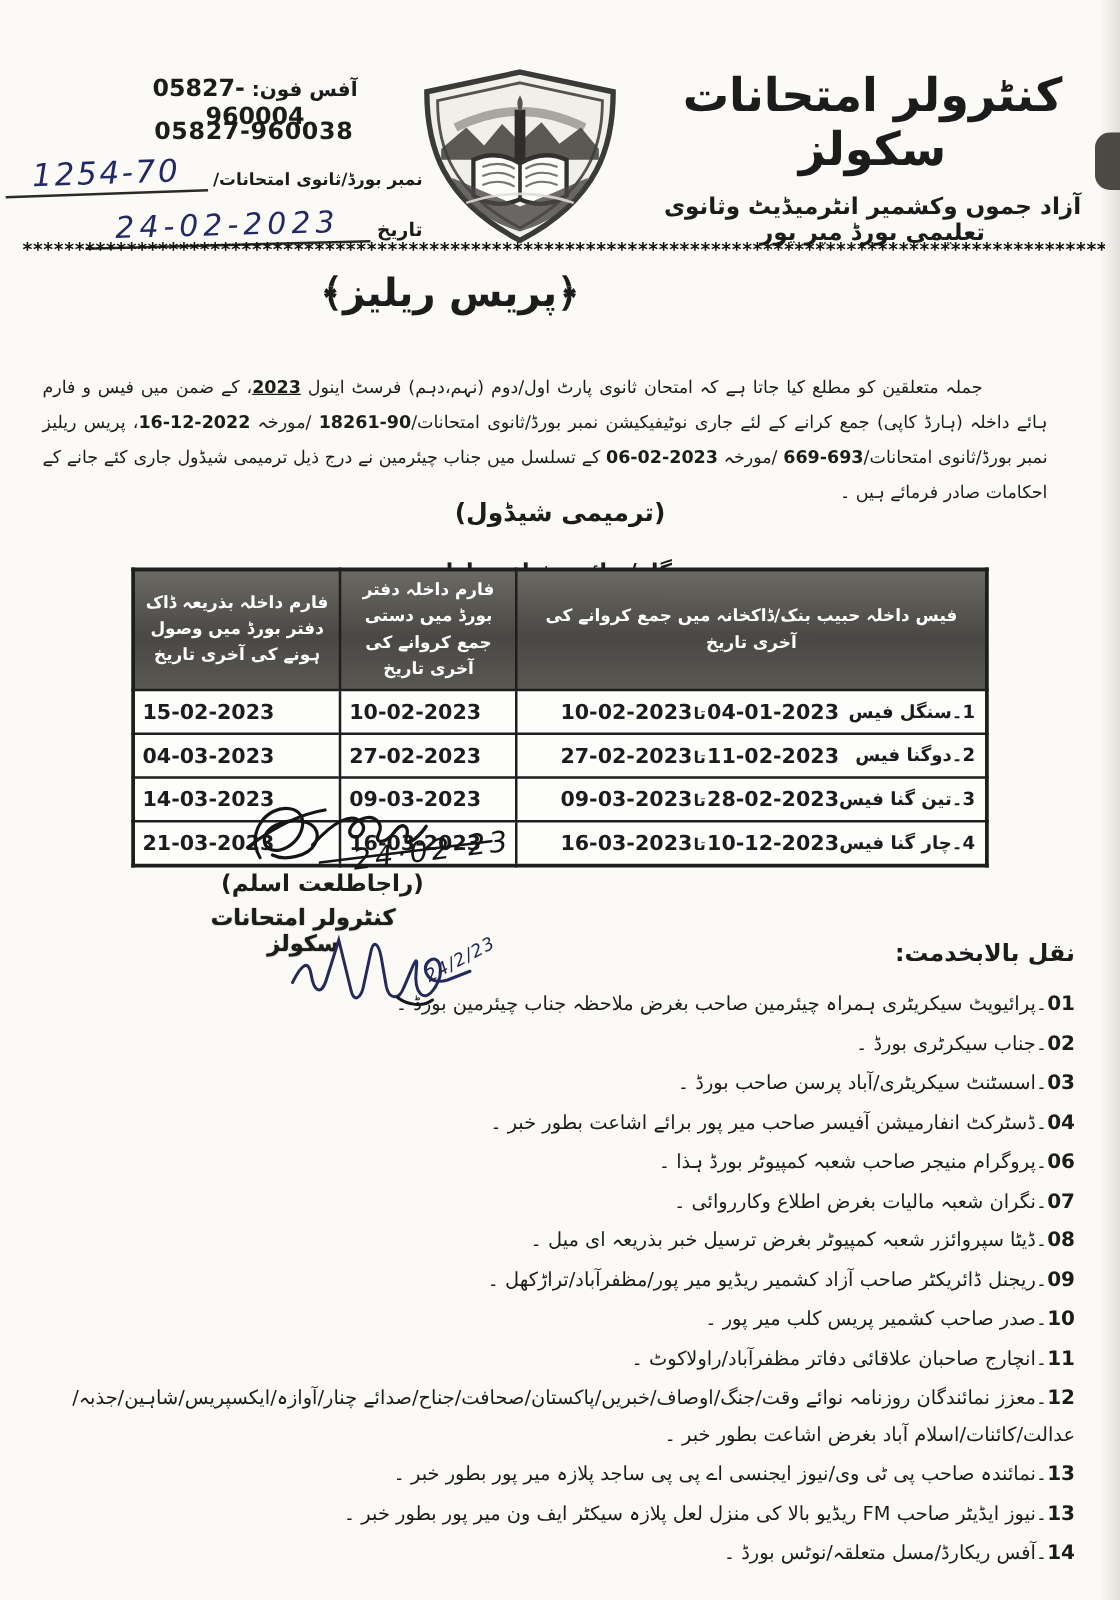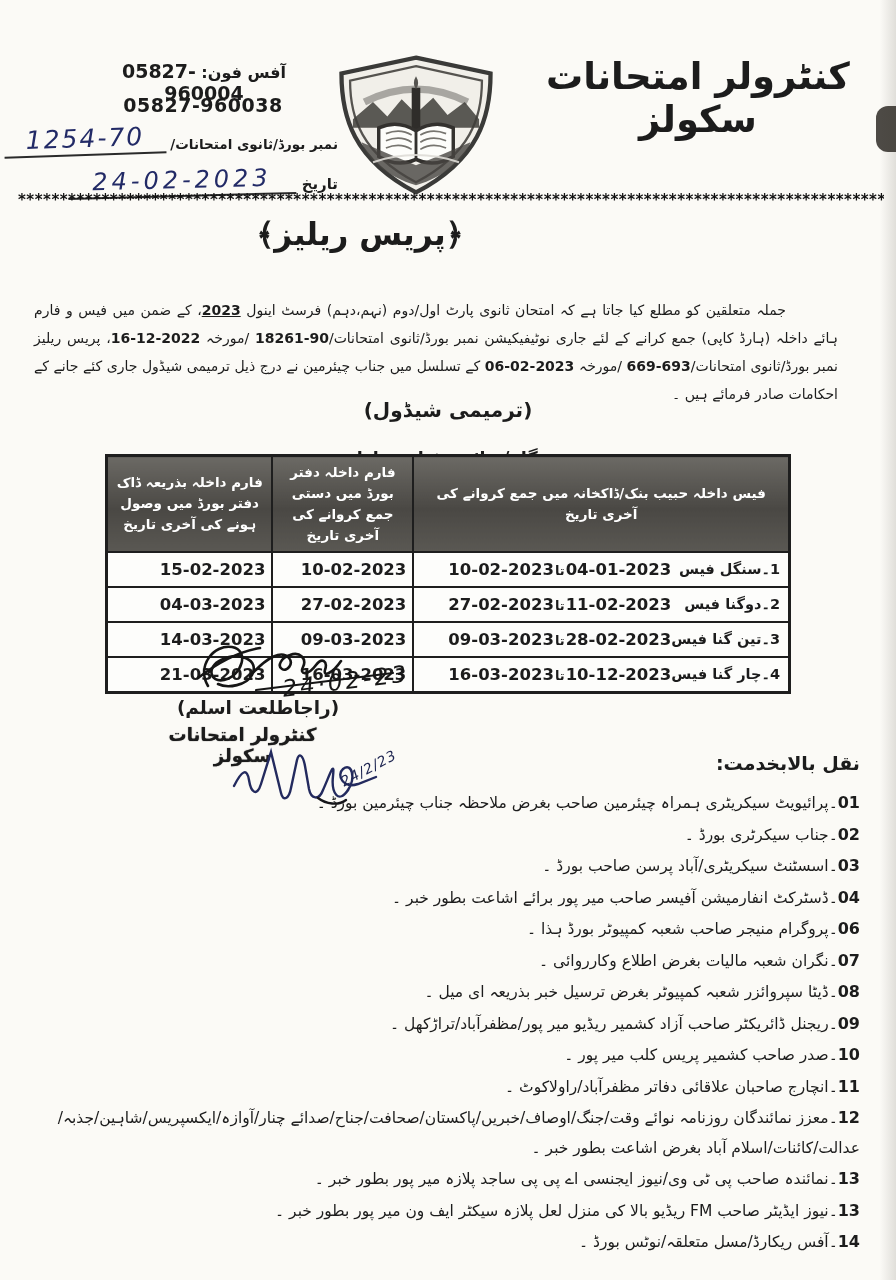--- a/index.html
+++ b/index.html
@@ -106,21 +106,21 @@
     border-collapse:collapse;direction:rtl;
     border:3px solid #1e1e1e;
   }
   .sched-table th{
     background:linear-gradient(180deg,#6b6964 0%,#4a4844 55%,#5a5853 100%);
     color:#fff;font-size:13.5px;font-weight:bold;line-height:1.55;
     border:2px solid #1e1e1e;padding:5px 6px;
   }
   .sched-table td{
     border:2px solid #1e1e1e;height:31px;
-    font-weight:bold;font-size:16.5px;text-align:right;
+    font-weight:bold;font-size:16.5px;text-align:left;
     padding:1px 6px;background:#fdfdfb;
   }
   .col-fee{width:350px;}
   .col-hand{width:152px;}
   .col-post{width:184px;}
   td.fee-cell{text-align:right;}
   .fee-inner{display:flex;direction:rtl;align-items:center;justify-content:space-between;padding:0 2px;}
   .row-label{font-size:14.5px;white-space:nowrap;}
   .fee-range{direction:rtl;unicode-bidi:embed;white-space:nowrap;letter-spacing:.2px;padding-left:26px;}
   .fee-range .d{direction:ltr;unicode-bidi:embed;}
@@ -191,20 +191,21 @@
     <path d="M60,16 Q63,21 60,25 Q57,21 60,16" fill="#55534f"></path>
     <path d="M34,52 Q47,46 60,54 Q73,46 86,52 L86,72 Q73,80 60,74 Q47,80 34,72 Z" fill="#fdfdfa" stroke="#33312e" stroke-width="2.4"></path>
     <path d="M60,54 L60,74" stroke="#33312e" stroke-width="2"></path>
     <path d="M39,56 Q49,52 57,57 M39,61 Q49,57 57,62 M39,66 Q49,62 57,67 M63,57 Q71,52 81,56 M63,62 Q71,57 81,61 M63,67 Q71,62 81,66" stroke="#77756f" stroke-width="1.2" fill="none"></path>
     <path d="M22,62 Q40,70 60,78 Q80,70 98,62 C94,74 80,86 60,92 C40,86 26,74 22,62 Z" fill="#474541" opacity=".8"></path>
     <path d="M30,76 Q60,66 90,76" fill="none" stroke="#dedcd6" stroke-width="1.4" opacity=".9"></path>
   </svg>
 
   <div class="org-block">
     <div class="org-title">کنٹرولر امتحانات سکولز</div>
+    <div class="org-subtitle">آزاد جموں وکشمیر انٹرمیڈیٹ وثانوی تعلیمی بورڈ میر پور</div>
   </div>
 
   <div class="corner-blob"></div>
 
   <div class="star-rule">********************************************************************************************************************************************</div>
 
   <div class="pr-title">
     <span>﴿پریس ریلیز﴾</span>
   </div>
 

